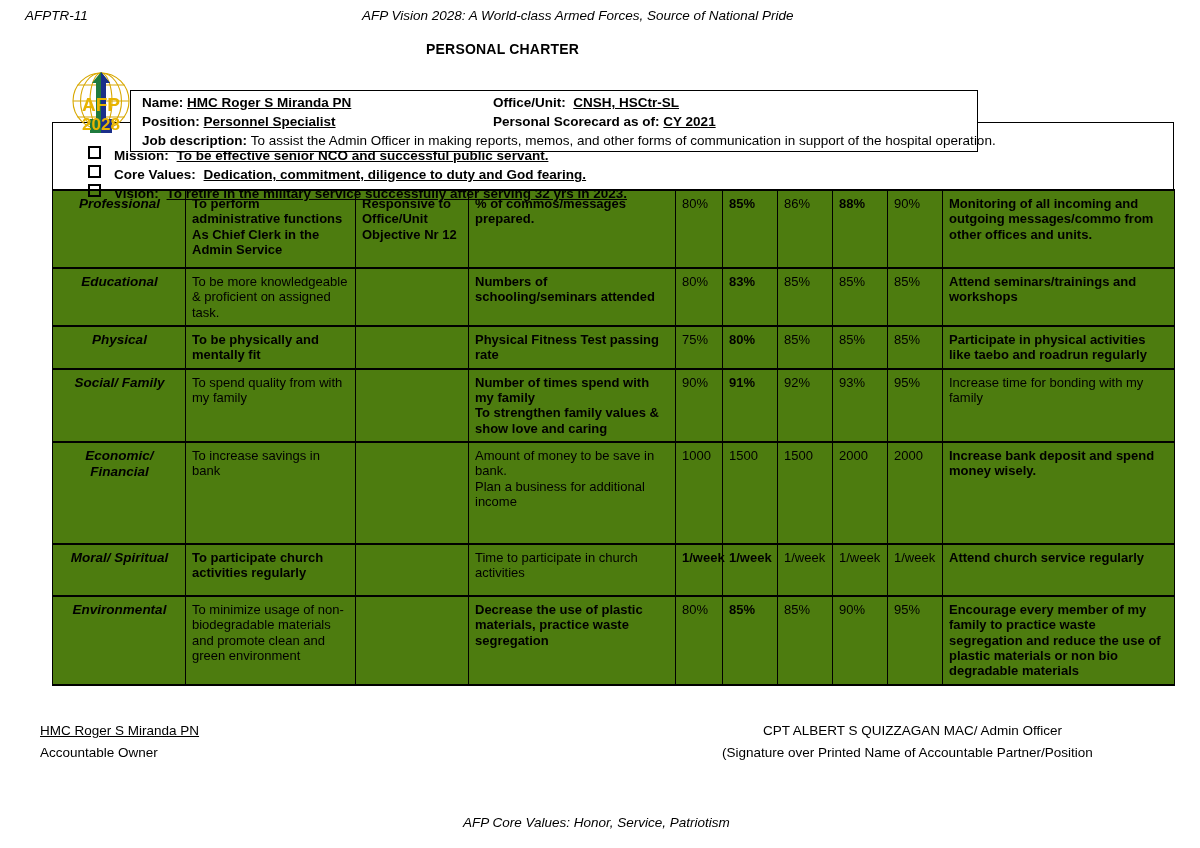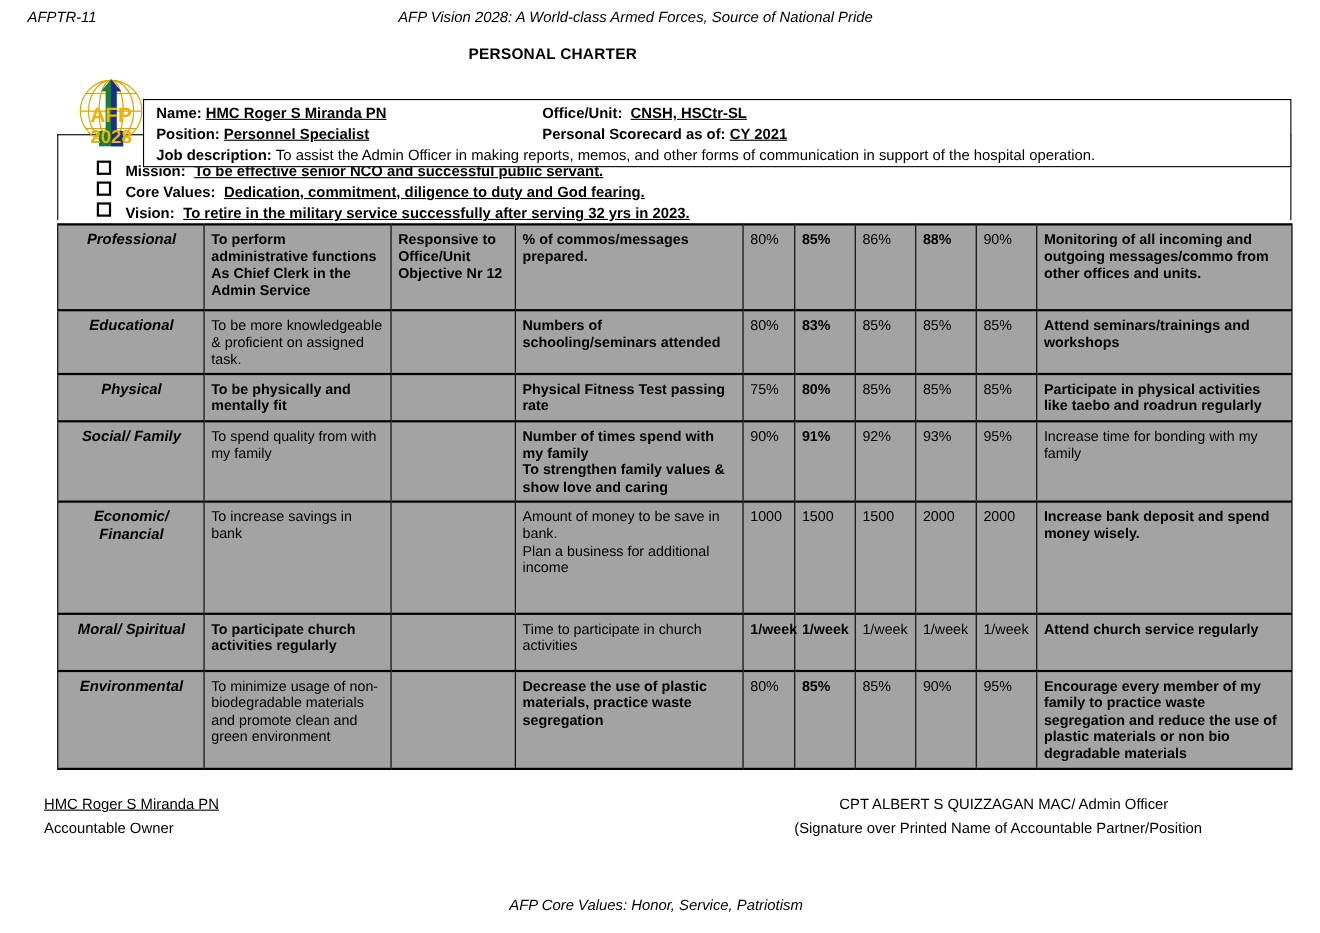--- a/index.html
+++ b/index.html
@@ -64,21 +64,21 @@
     border-bottom: none;
     box-sizing: border-box;
     z-index: 1;
   }
 
   
   .id-box {
     position: absolute;
     left: 130px;
     top: 90px;
-    width: 1044px;
+    width: 848px;
     height: 62px;
     border: 1.6px solid #000;
     box-sizing: border-box;
     background: #fff;
     z-index: 4;
   }
   .id-row {
     position: absolute;
     left: 11px;
     white-space: nowrap;
@@ -135,27 +135,27 @@
     border: 2px solid #000;
     margin-right: 13px;
     vertical-align: 1px;
   }
   .b-label { margin-right: 4px; }
 
   
   table.scorecard {
     position: absolute;
     left: 52px;
-    top: 203px;
+    top: 189px;
     width: 1122px;
     border-collapse: collapse;
     table-layout: fixed;
     font-size: 13px;
     z-index: 2;
-    background: #a3a3a3;
+    background: #4d7c0f;
   }
   table.scorecard td {
     border: 1.1px solid #000;
     border-top-width: 2.2px;
     border-bottom-width: 2.2px;
     padding: 5px 5px 5px 6px;
     vertical-align: top;
     line-height: 1.18;
   }
   td.area {

